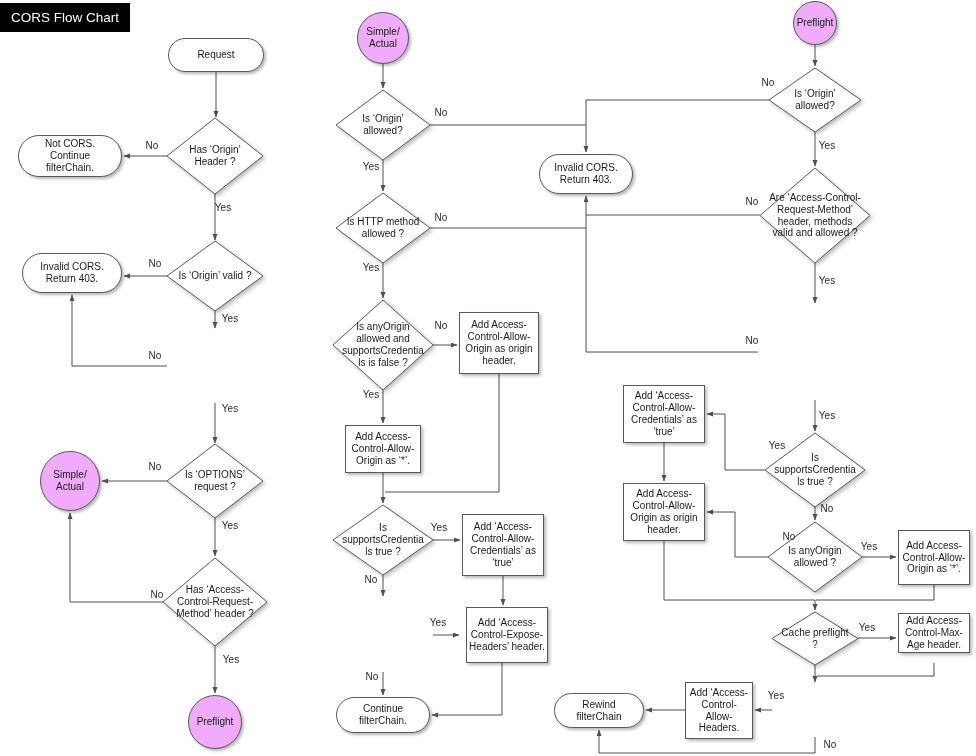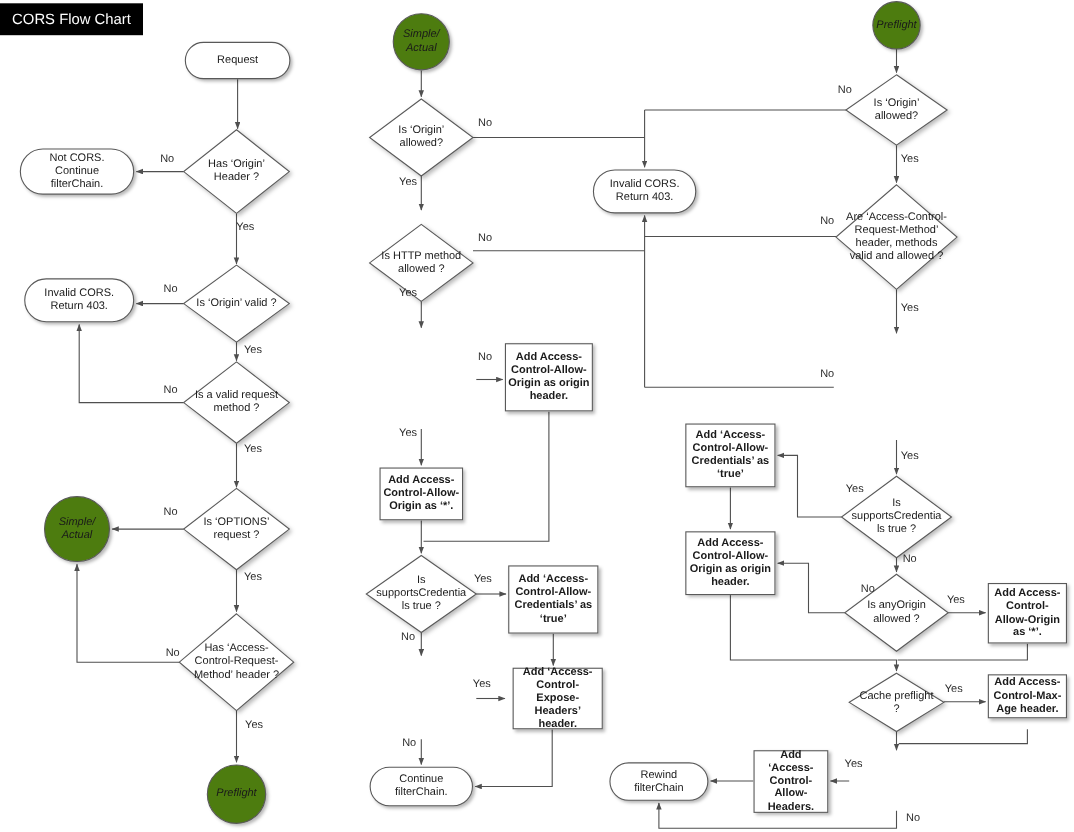--- a/index.html
+++ b/index.html
@@ -3,23 +3,23 @@
 <meta charset="utf-8">
 <style>
   html,body{margin:0;padding:0;background:#fff;}
   .canvas{position:relative;width:976px;height:756px;background:#ffffff;overflow:hidden;
           font-family:"Liberation Sans","DejaVu Sans",sans-serif;color:#1a1a1a;}
   .wires{position:absolute;left:0;top:0;pointer-events:none;}
   .wires polyline{fill:none;stroke:#4f4f4f;stroke-width:1;}
   .node{position:absolute;display:flex;align-items:center;justify-content:center;
         text-align:center;box-sizing:border-box;font-size:10px;line-height:1.18;}
   .txt{white-space:pre-line;overflow-wrap:anywhere;position:relative;z-index:1;}
-  .rect{background:#fff;border:1px solid #595959;box-shadow:2px 2px 3px rgba(0,0,0,.28);padding:2px 2px;font-weight:bold;}
+  .rect{background:#fff;border:1px solid #595959;box-shadow:2px 2px 3px rgba(0,0,0,.28);padding:2px 2px;}
   .stadium{background:#fff;border:1px solid #595959;border-radius:999px;box-shadow:2px 2px 3px rgba(0,0,0,.28);padding:12px 8px;}
-  .circle{background:#4d7c0f;border:1px solid #595959;border-radius:50%;box-shadow:2px 2px 3px rgba(0,0,0,.28);font-style:italic;}
+  .circle{background:#f0abfc;border:1px solid #595959;border-radius:50%;box-shadow:2px 2px 3px rgba(0,0,0,.28);}
   .diamond{background:transparent;padding:0 9px;}
   .diamond>svg{position:absolute;inset:0;width:100%;height:100%;overflow:visible;
                filter:drop-shadow(2px 2px 2px rgba(0,0,0,.28));}
   .diamond polygon{fill:#fff;stroke:#595959;stroke-width:1;}
   .elabel{position:absolute;transform:translate(-50%,-50%);font-size:10px;color:#2b2b2b;z-index:2;}
   .title{position:absolute;left:0;top:3px;background:#000;color:#fff;font-size:13.5px;padding:7px 11px;z-index:3;}
 </style>
 </head>
 <body>
 
@@ -105,26 +105,20 @@
     <svg viewBox="0 0 96 70">
         <polygon points="48,0 96,35 48,70 0,35"></polygon>
       </svg>
     <span class="txt">Is ‘Origin’ valid ?</span>
     </div>
 
   <div class="node stadium" style="left:22px;top:253px;width:100px;height:40px">
     <span class="txt">Invalid CORS. Return 403.</span>
     </div>
 
-  <div class="node diamond" style="left:167px;top:329px;width:96px;height:74px">
-    <svg viewBox="0 0 96 74">
-        <polygon points="48,0 96,37 48,74 0,37"></polygon>
-      </svg>
-    <span class="txt">Is a valid request method ?</span>
-    </div>
 
   <div class="node diamond" style="left:167px;top:444px;width:96px;height:74px">
     <svg viewBox="0 0 96 74">
         <polygon points="48,0 96,37 48,74 0,37"></polygon>
       </svg>
     <span class="txt">Is ‘OPTIONS’ request ?</span>
     </div>
 
   <div class="node circle" style="left:40px;top:451px;width:60px;height:60px">
     <span class="txt">Simple/
@@ -151,27 +145,33 @@
     <svg viewBox="0 0 94 70">
         <polygon points="47,0 94,35 47,70 0,35"></polygon>
       </svg>
     <span class="txt">Is ‘Origin’ allowed?</span>
     </div>
 
   <div class="node stadium" style="left:539px;top:154px;width:94px;height:40px">
     <span class="txt">Invalid CORS. Return 403.</span>
     </div>
 
-  <div class="node diamond" style="left:336px;top:204px;width:94px;height:70px">
+  <div class="node diamond" style="left:336px;top:193px;width:94px;height:70px">
     <svg viewBox="0 0 94 70">
         <polygon points="47,0 94,35 47,70 0,35"></polygon>
       </svg>
     <span class="txt">Is HTTP method allowed ?</span>
     </div>
 
+  <div class="node diamond" style="left:333px;top:300px;width:100px;height:90px">
+    <svg viewBox="0 0 100 90">
+        <polygon points="50,0 100,45 50,90 0,45"></polygon>
+      </svg>
+    <span class="txt">Is anyOrigin allowed and supportsCredentials is false ?</span>
+    </div>
 
   <div class="node rect" style="left:459px;top:312px;width:80px;height:62px">
     <span class="txt">Add Access-Control-Allow-Origin as origin header.</span>
     </div>
 
   <div class="node rect" style="left:345px;top:425px;width:76px;height:48px">
     <span class="txt">Add Access-Control-Allow-Origin as ‘*’.</span>
     </div>
 
   <div class="node diamond" style="left:333px;top:505px;width:100px;height:70px">

